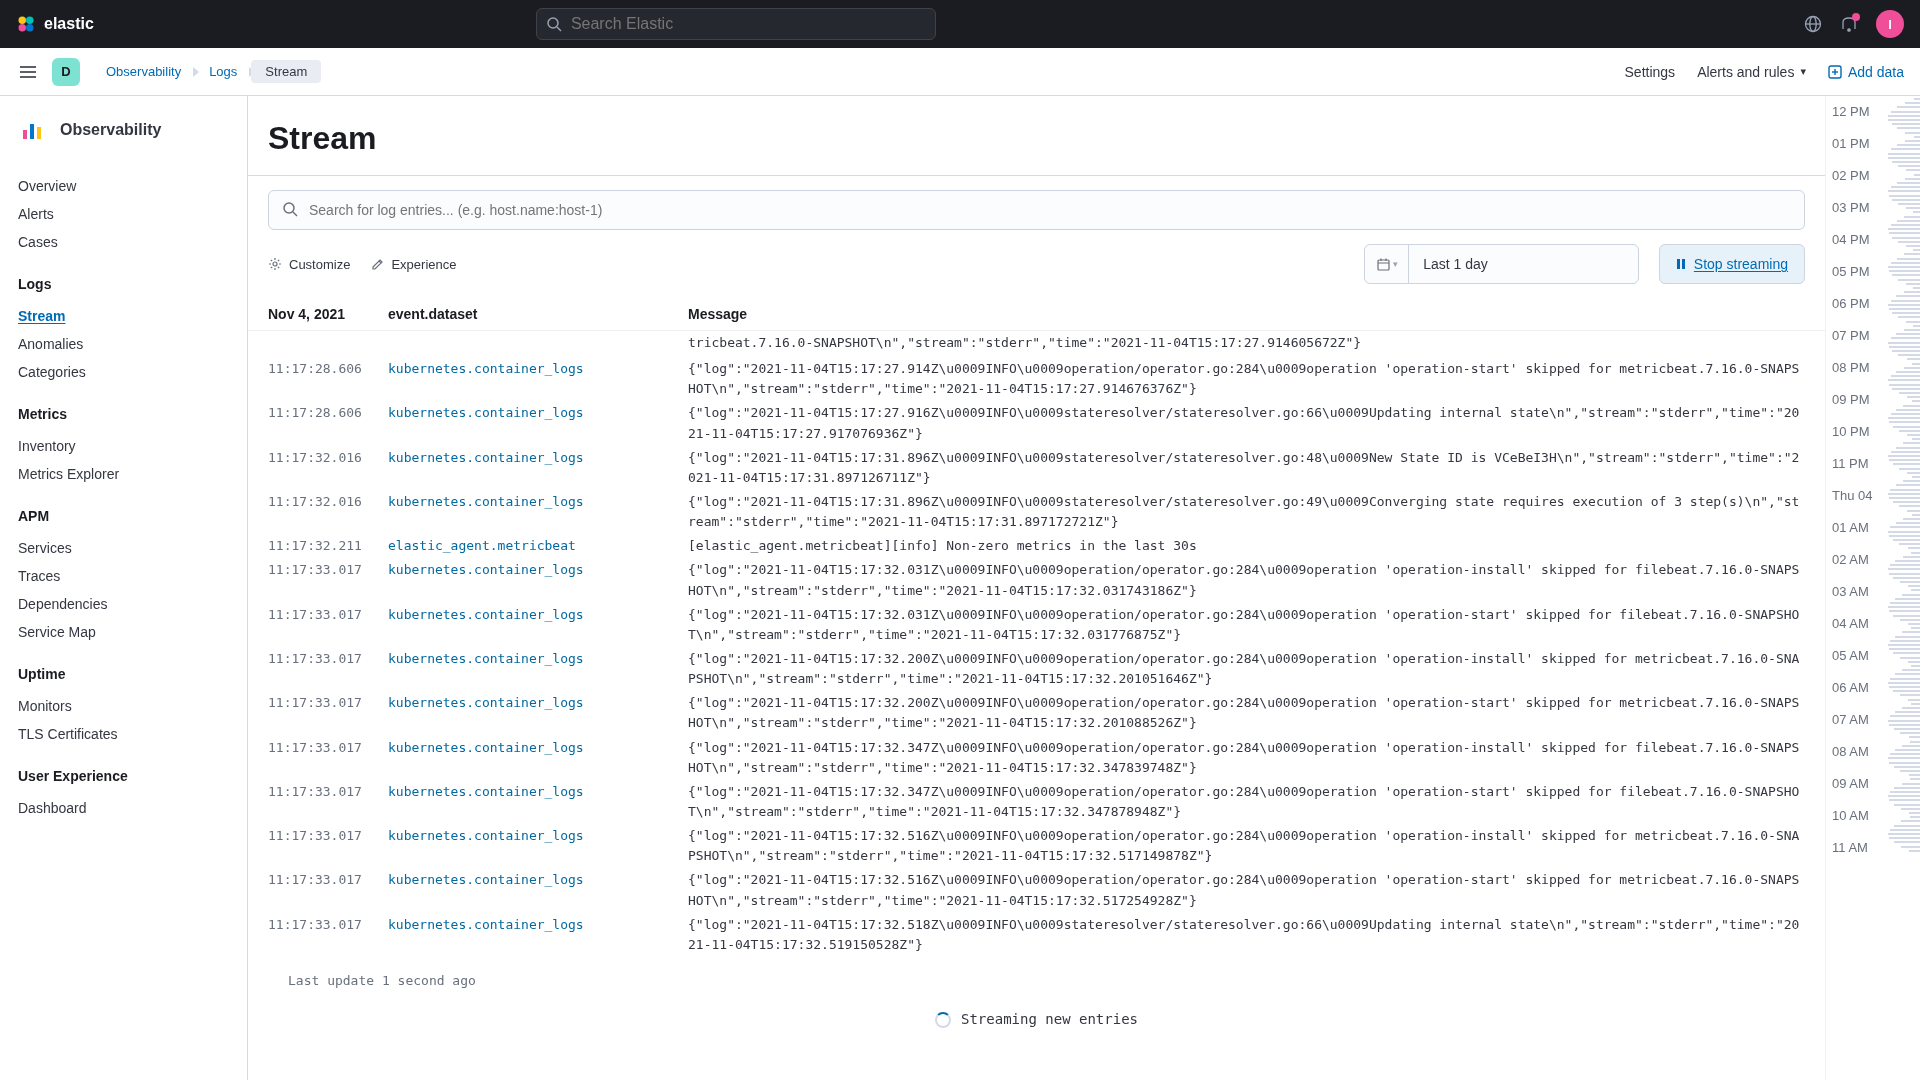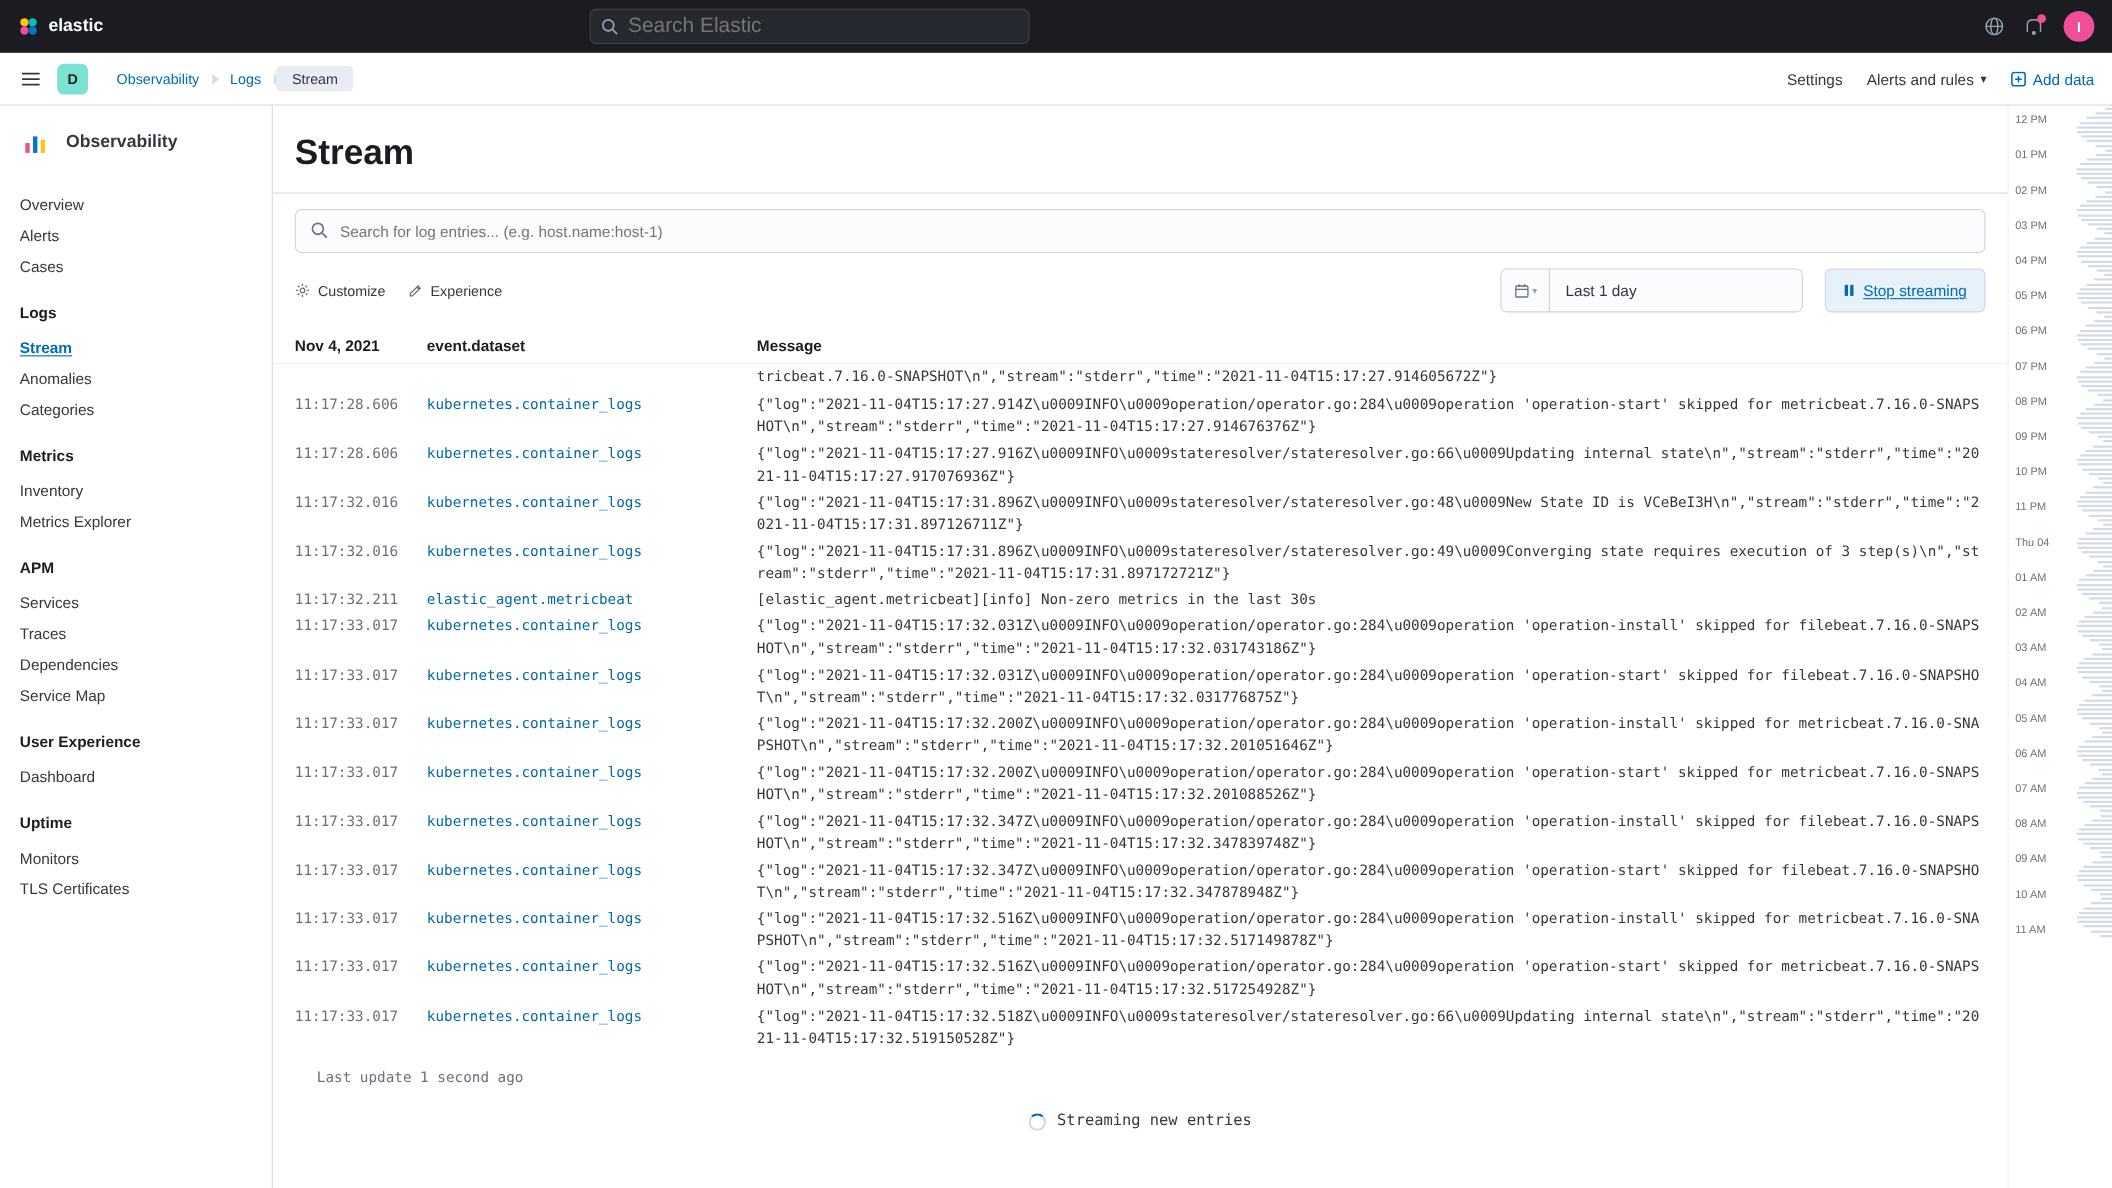--- a/index.html
+++ b/index.html
@@ -4,21 +4,21 @@
 <style>
 * { box-sizing: border-box; margin: 0; padding: 0; }
 body { font-family: -apple-system, BlinkMacSystemFont, "Segoe UI", Helvetica, Arial, sans-serif; font-size: 14px; color: #343741; background: #fff; width: 1920px; height: 1080px; overflow: hidden; }
 
 
 .top-header { height: 48px; background: #1a1c21; display: flex; align-items: center; padding: 0 16px; gap: 16px; }
 .logo { display: flex; align-items: center; gap: 8px; }
 .logo-mark { width: 20px; height: 20px; }
 .logo-text { color: #fff; font-weight: 600; font-size: 16px; }
 .search-global { flex: 0 0 400px; margin: 0 auto; position: relative; }
-.search-global input { width: 100%; height: 32px; background: #25282f; border: 1px solid #414247; border-radius: 6px; color: #98a2b3; padding: 0 12px 0 34px; font-size: 19px; outline: none; }
+.search-global input { width: 100%; height: 32px; background: #25282f; border: 1px solid #414247; border-radius: 6px; color: #98a2b3; padding: 0 12px 0 34px; font-size: 16px; outline: none; }
 .search-global .search-icon { position: absolute; left: 10px; top: 8px; color: #98a2b3; }
 .header-right { margin-left: auto; display: flex; align-items: center; gap: 18px; }
 .header-icon { color: #98a2b3; cursor: pointer; position: relative; }
 .notif-dot { position: absolute; top: -2px; right: -2px; width: 8px; height: 8px; background: #f04e98; border-radius: 50%; }
 .avatar { width: 28px; height: 28px; border-radius: 50%; background: #f04e98; color: #fff; display: flex; align-items: center; justify-content: center; font-weight: 600; font-size: 13px; }
 
 
 .sub-header { height: 48px; border-bottom: 1px solid #d3dae6; display: flex; align-items: center; padding: 0 16px; gap: 12px; }
 .menu-toggle { width: 24px; height: 24px; display: flex; align-items: center; justify-content: center; cursor: pointer; }
 .space-badge { width: 28px; height: 28px; border-radius: 6px; background: #7de2d1; color: #1a1c21; display: flex; align-items: center; justify-content: center; font-weight: 700; font-size: 13px; }
@@ -77,21 +77,21 @@
 .log-row .col-dataset { color: #0369a1; }
 .log-row .col-message { white-space: pre-wrap; word-break: break-all; }
 
 .log-footer { padding: 14px 20px 8px 20px; font-size: 13px; color: #69707d; }
 .streaming-indicator { text-align: center; padding: 10px 0 0 0; font-size: 14px; color: #343741; display: flex; align-items: center; justify-content: center; gap: 10px; }
 .spinner { width: 16px; height: 16px; border: 2px solid #d3dae6; border-top-color: #006bb4; border-radius: 50%; animation: spin 0.8s linear infinite; }
 @keyframes spin { to { transform: rotate(360deg); } }
 
 
 .minimap { width: 95px; border-left: 1px solid #eef0f4; position: relative; flex-shrink: 0; padding-top: 6px; }
-.minimap-tick { position: absolute; left: 6px; font-size: 10px; color: #69707d; }
+.minimap-tick { position: absolute; left: 6px; font-size: 13px; color: #69707d; }
 .minimap-bars { position: absolute; right: 0; top: 0; bottom: 0; width: 38px; }
 .minimap-bar { position: absolute; right: 0; height: 2px; background: #d3dae6; }
 svg { display: block; }
 </style>
 </head>
 <body>
 
 <div class="top-header">
   <div class="logo">
     <svg class="logo-mark" viewBox="0 0 32 32">
@@ -191,27 +191,27 @@
           <div class="nav-item">Metrics Explorer</div>
         </div>
         <div class="nav-group">
           <div class="nav-group-label">APM</div>
           <div class="nav-item">Services</div>
           <div class="nav-item">Traces</div>
           <div class="nav-item">Dependencies</div>
           <div class="nav-item">Service Map</div>
         </div>
         <div class="nav-group">
-          <div class="nav-group-label">User Experience</div>
-          <div class="nav-item">Dashboard</div>
-        </div>
-        <div class="nav-group">
           <div class="nav-group-label">Uptime</div>
           <div class="nav-item">Monitors</div>
           <div class="nav-item">TLS Certificates</div>
+        </div>
+        <div class="nav-group">
+          <div class="nav-group-label">User Experience</div>
+          <div class="nav-item">Dashboard</div>
         </div>
       </div>
   </div>
 
   <div class="content">
     <div class="content-main">
       <div class="page-header">
         <h1 class="page-title">Stream</h1>
       </div>
 

